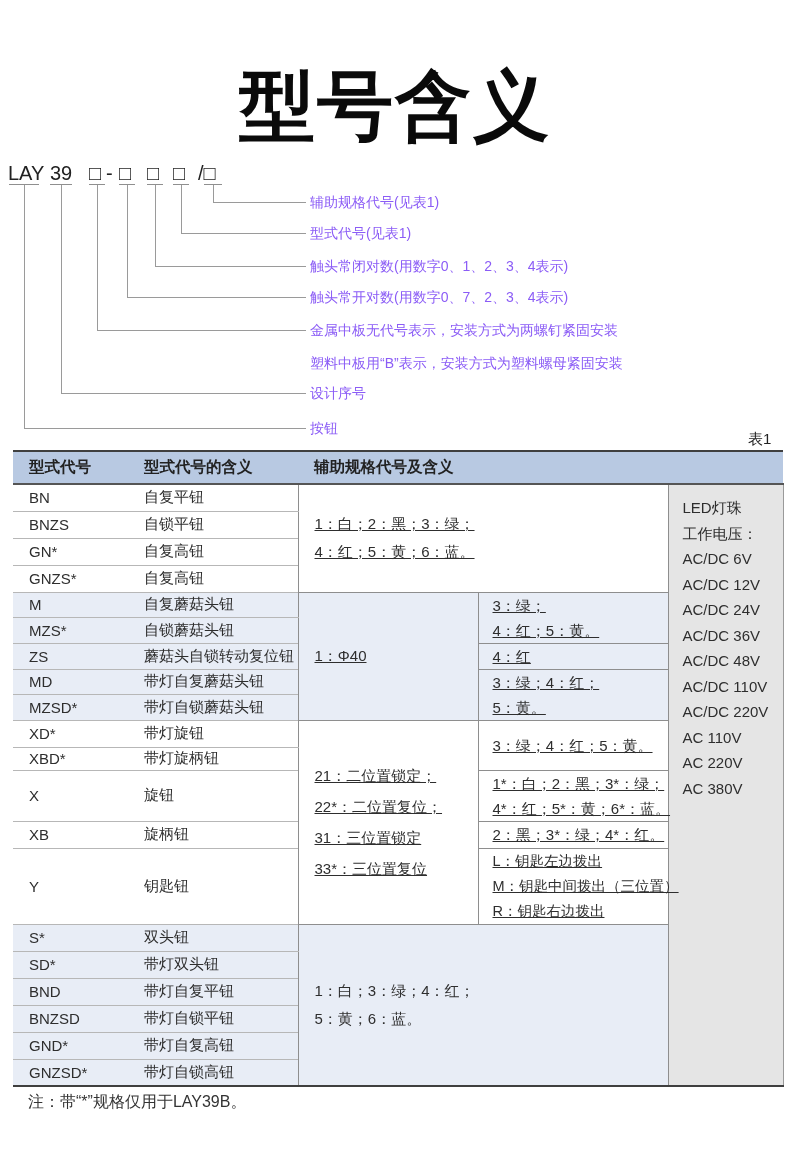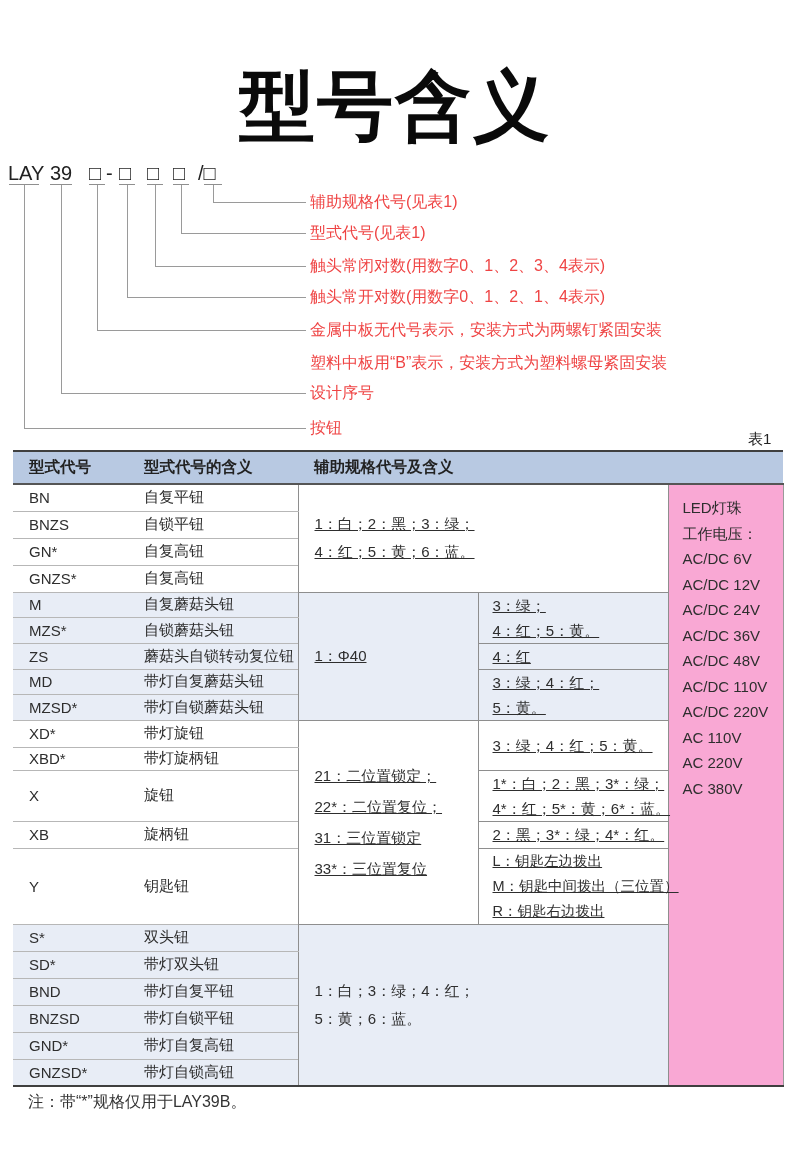--- a/index.html
+++ b/index.html
@@ -8,41 +8,41 @@
 
   
   .page-title{position:absolute;top:40px;left:0;width:790px;text-align:center;
     font-size:76px;font-weight:900;color:#0a0a0a;letter-spacing:2px;line-height:1.1;margin-top:24px;}
 
   
   #diagram{position:absolute;top:0;left:0;width:790px;height:522px;}
   .model-seg{position:absolute;top:162px;font-size:20px;color:#222;white-space:nowrap;}
   .underline{position:absolute;top:184px;height:0;border-top:1.5px solid #8f8f8f;}
   .conn{position:absolute;border-left:1.5px solid #9a9a9a;border-bottom:1.5px solid #9a9a9a;}
-  .callout{position:absolute;left:310px;font-size:16px;color:#ef4444;white-space:nowrap;line-height:24px;}
+  .callout{position:absolute;left:310px;font-size:14px;color:#8b5cf6;white-space:nowrap;line-height:24px;}
   .table-tag{position:absolute;top:430px;left:748px;font-size:15px;color:#222;}
 
   
   #spec-table{position:absolute;top:450px;left:13px;width:770px;border-collapse:collapse;
     table-layout:fixed;border-top:2px solid #3f3f3f;border-bottom:2px solid #3f3f3f;
     font-size:15px;color:#2e2e2e;}
   #spec-table col.c-code{width:115px;}
   #spec-table col.c-meaning{width:170px;}
   #spec-table col.c-auxl{width:180px;}
   #spec-table col.c-auxr{width:190px;}
   #spec-table col.c-led{width:115px;}
   #spec-table th{background:#b8c9e2;height:31px;text-align:left;font-size:15.5px;
     font-weight:bold;color:#222;border-bottom:2px solid #555;padding:0 0 0 16px;}
   #spec-table td{padding:0 0 0 16px;vertical-align:middle;white-space:nowrap;overflow:visible;}
   #spec-table td.c1,#spec-table td.c2{border-bottom:1px solid #b7b7b7;}
   tr.h27{height:27px;} tr.h24{height:24px;} tr.h23{height:23px;} tr.h50{height:50px;} tr.h75{height:75px;}
   td.aux{border-left:1px solid #8e8e8e;line-height:28px;}
   td.auxr{border-left:1px solid #8e8e8e;padding-left:14px !important;line-height:25px;}
   td.led-cell{border-left:1px solid #8e8e8e;border-right:1px solid #9a9a9a;
-    vertical-align:top !important;padding:10px 0 0 14px !important;background:#f9a8d4;}
+    vertical-align:top !important;padding:10px 0 0 14px !important;background:#e5e5e5;}
   td.led-cell div{line-height:25.5px;}
   td.sec-end{border-bottom:1px solid #8e8e8e;text-decoration:underline;}
   tr.secB td.c1,tr.secB td.c2,tr.secB td.aux,tr.secB td.auxr{background:#e8edf6;}
   tr.secD td.c1,tr.secD td.c2,tr.secD td.aux{background:#e8edf6;}
   td.small{font-size:14.5px;}
   td.cleft{line-height:31px;}
 
   
   .note{position:absolute;top:1092px;left:28px;font-size:16px;color:#333;}
 </style>
@@ -76,21 +76,21 @@
     <div class="conn" style="left:181px;top:185px;width:124px;height:48px"></div>
     <div class="conn" style="left:155px;top:185px;width:150px;height:81px"></div>
     <div class="conn" style="left:127px;top:185px;width:178px;height:112px"></div>
     <div class="conn" style="left:97px;top:185px;width:208px;height:145px"></div>
     <div class="conn" style="left:61px;top:185px;width:244px;height:208px"></div>
     <div class="conn" style="left:24px;top:185px;width:281px;height:243px"></div>
 
     <div class="callout" style="top:190px">辅助规格代号(见表1)</div>
     <div class="callout" style="top:221px">型式代号(见表1)</div>
     <div class="callout" style="top:254px">触头常闭对数(用数字0、1、2、3、4表示)</div>
-    <div class="callout" style="top:285px">触头常开对数(用数字0、1、2、1、4表示)</div>
+    <div class="callout" style="top:285px">触头常开对数(用数字0、7、2、3、4表示)</div>
     <div class="callout" style="top:318px">金属中板无代号表示，安装方式为两螺钉紧固安装</div>
     <div class="callout" style="top:351px">塑料中板用“B”表示，安装方式为塑料螺母紧固安装</div>
     <div class="callout" style="top:381px">设计序号</div>
     <div class="callout" style="top:416px">按钮</div>
   </div>
 
   <div class="table-tag">表1</div>
 
   <table id="spec-table">
     <colgroup>

